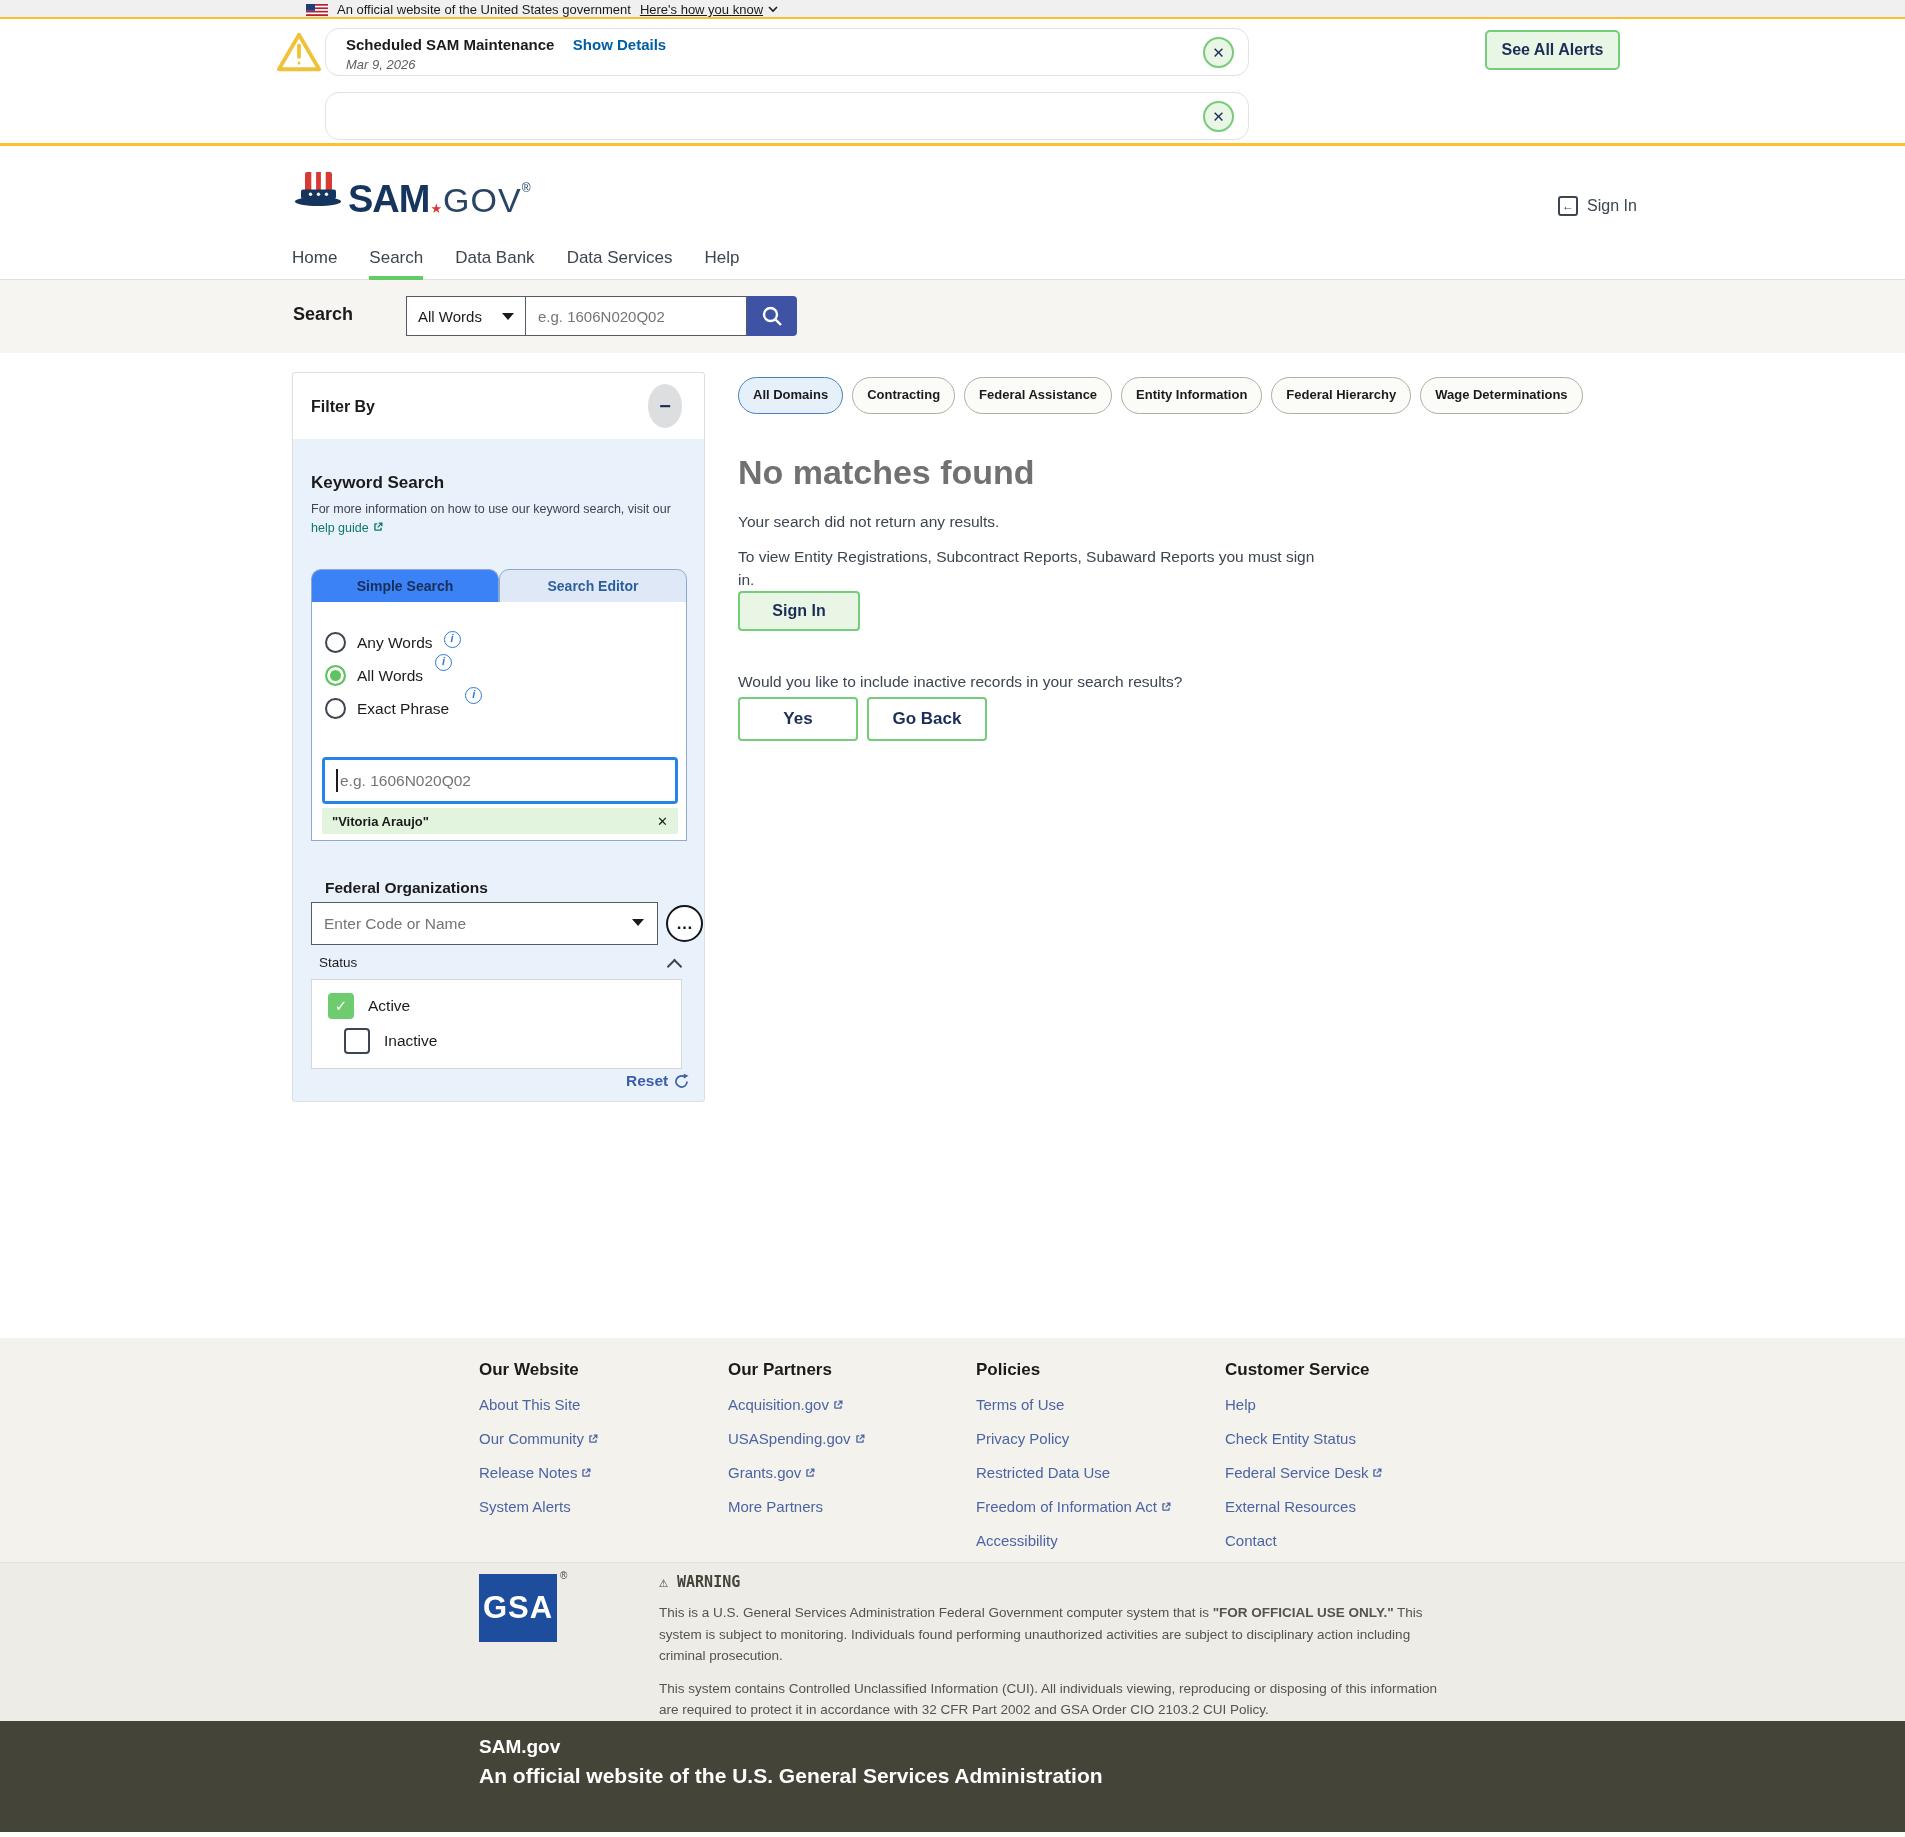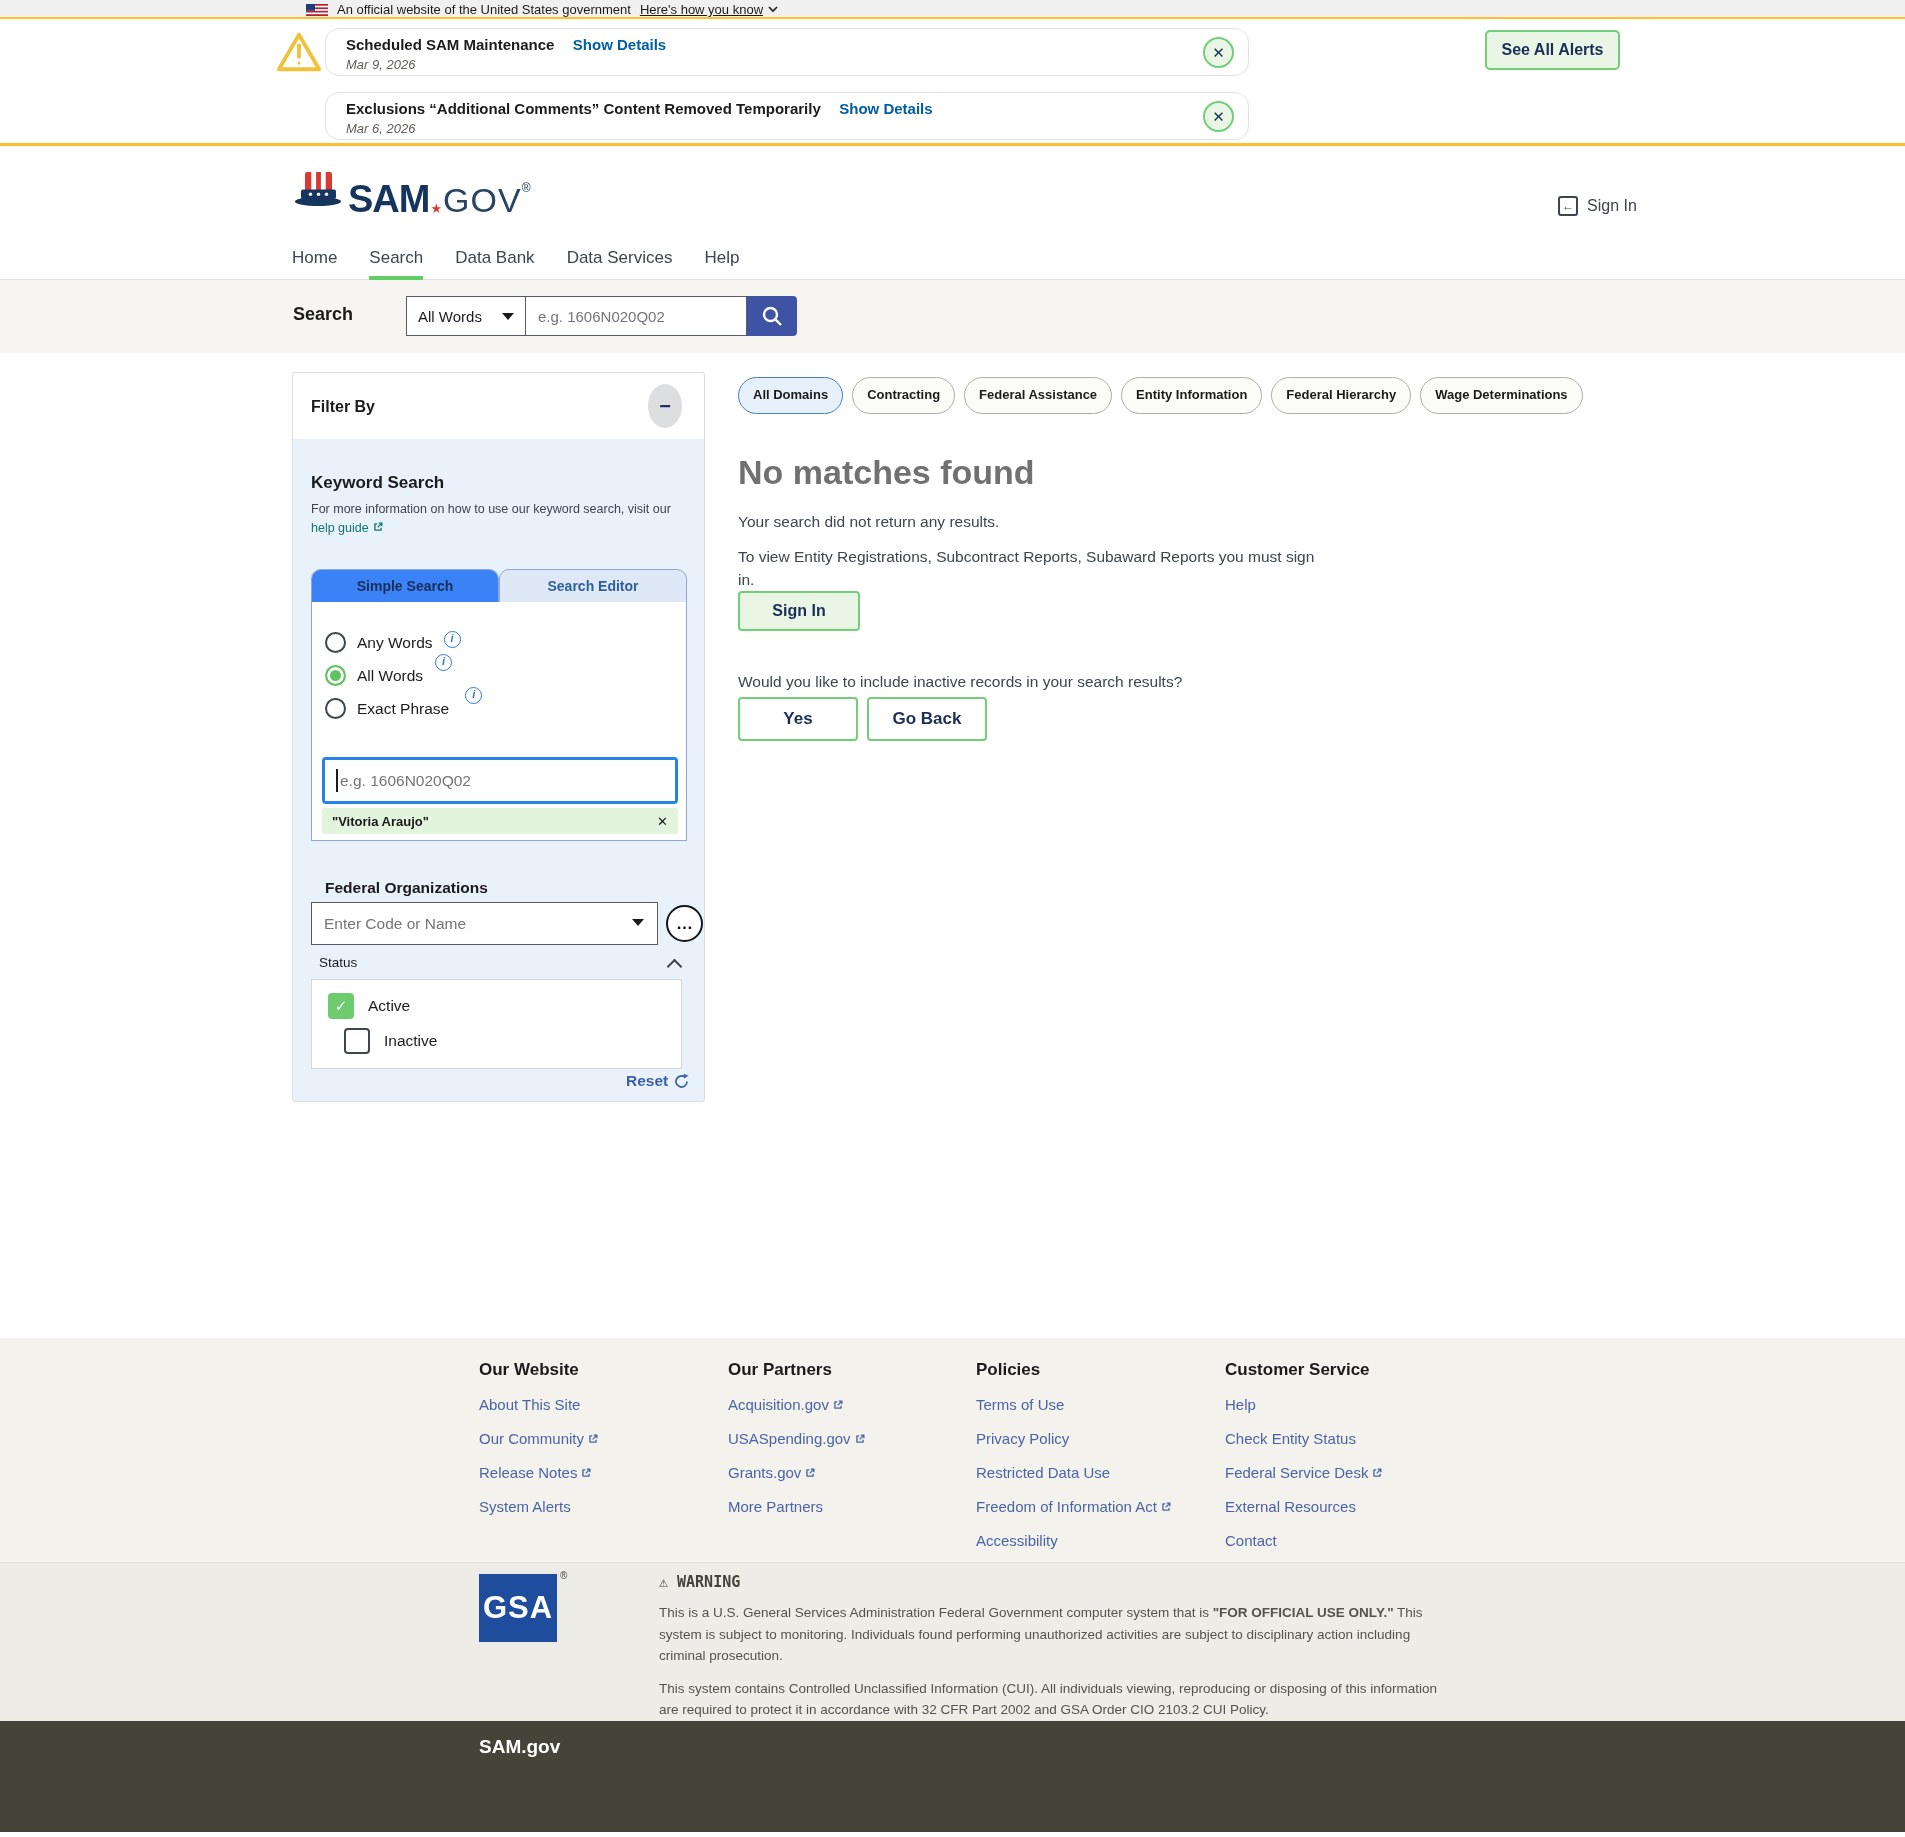--- a/index.html
+++ b/index.html
@@ -166,25 +166,20 @@
   <div class="alert-card c1">
     <div class="alert-body">
       <span class="alert-title">Scheduled SAM Maintenance</span>
       <a class="alert-details">Show Details</a>
       <div class="alert-date">Mar 9, 2026</div>
     </div>
     <button class="alert-close"><span>✕</span></button>
   </div>
 
   <div class="alert-card c2">
-    <div class="alert-body">
-      <span class="alert-title">Exclusions “Additional Comments” Content Removed Temporarily</span>
-      <a class="alert-details">Show Details</a>
-      <div class="alert-date">Mar 6, 2026</div>
-    </div>
     <button class="alert-close"><span>✕</span></button>
   </div>
 
   <button class="see-all">See All Alerts</button>
 </section>
 
 <header class="site-header">
   <div class="logo">
     <svg width="52" height="46" viewBox="0 0 52 46" style="margin-right:4px;">
       <rect x="13" y="2" width="27" height="20" rx="2" fill="#d83933"></rect>
@@ -446,13 +441,14 @@
       <span>⚠</span>
       <span>WARNING</span>
     </div>
     <p><span>This is a U.S. General Services Administration Federal Government computer system that is </span><span class="b">"FOR OFFICIAL USE ONLY."</span><span> This system is subject to monitoring. Individuals found performing unauthorized activities are subject to disciplinary action including criminal prosecution.</span></p>
     <p>This system contains Controlled Unclassified Information (CUI). All individuals viewing, reproducing or disposing of this information are required to protect it in accordance with 32 CFR Part 2002 and GSA Order CIO 2103.2 CUI Policy.</p>
   </div>
 </section>
 
 <footer class="dark-footer">
   <div class="df-site">SAM.gov</div>
+  <div class="df-line">An official website of the U.S. General Services Administration</div>
 </footer>
 
 </body></html>

